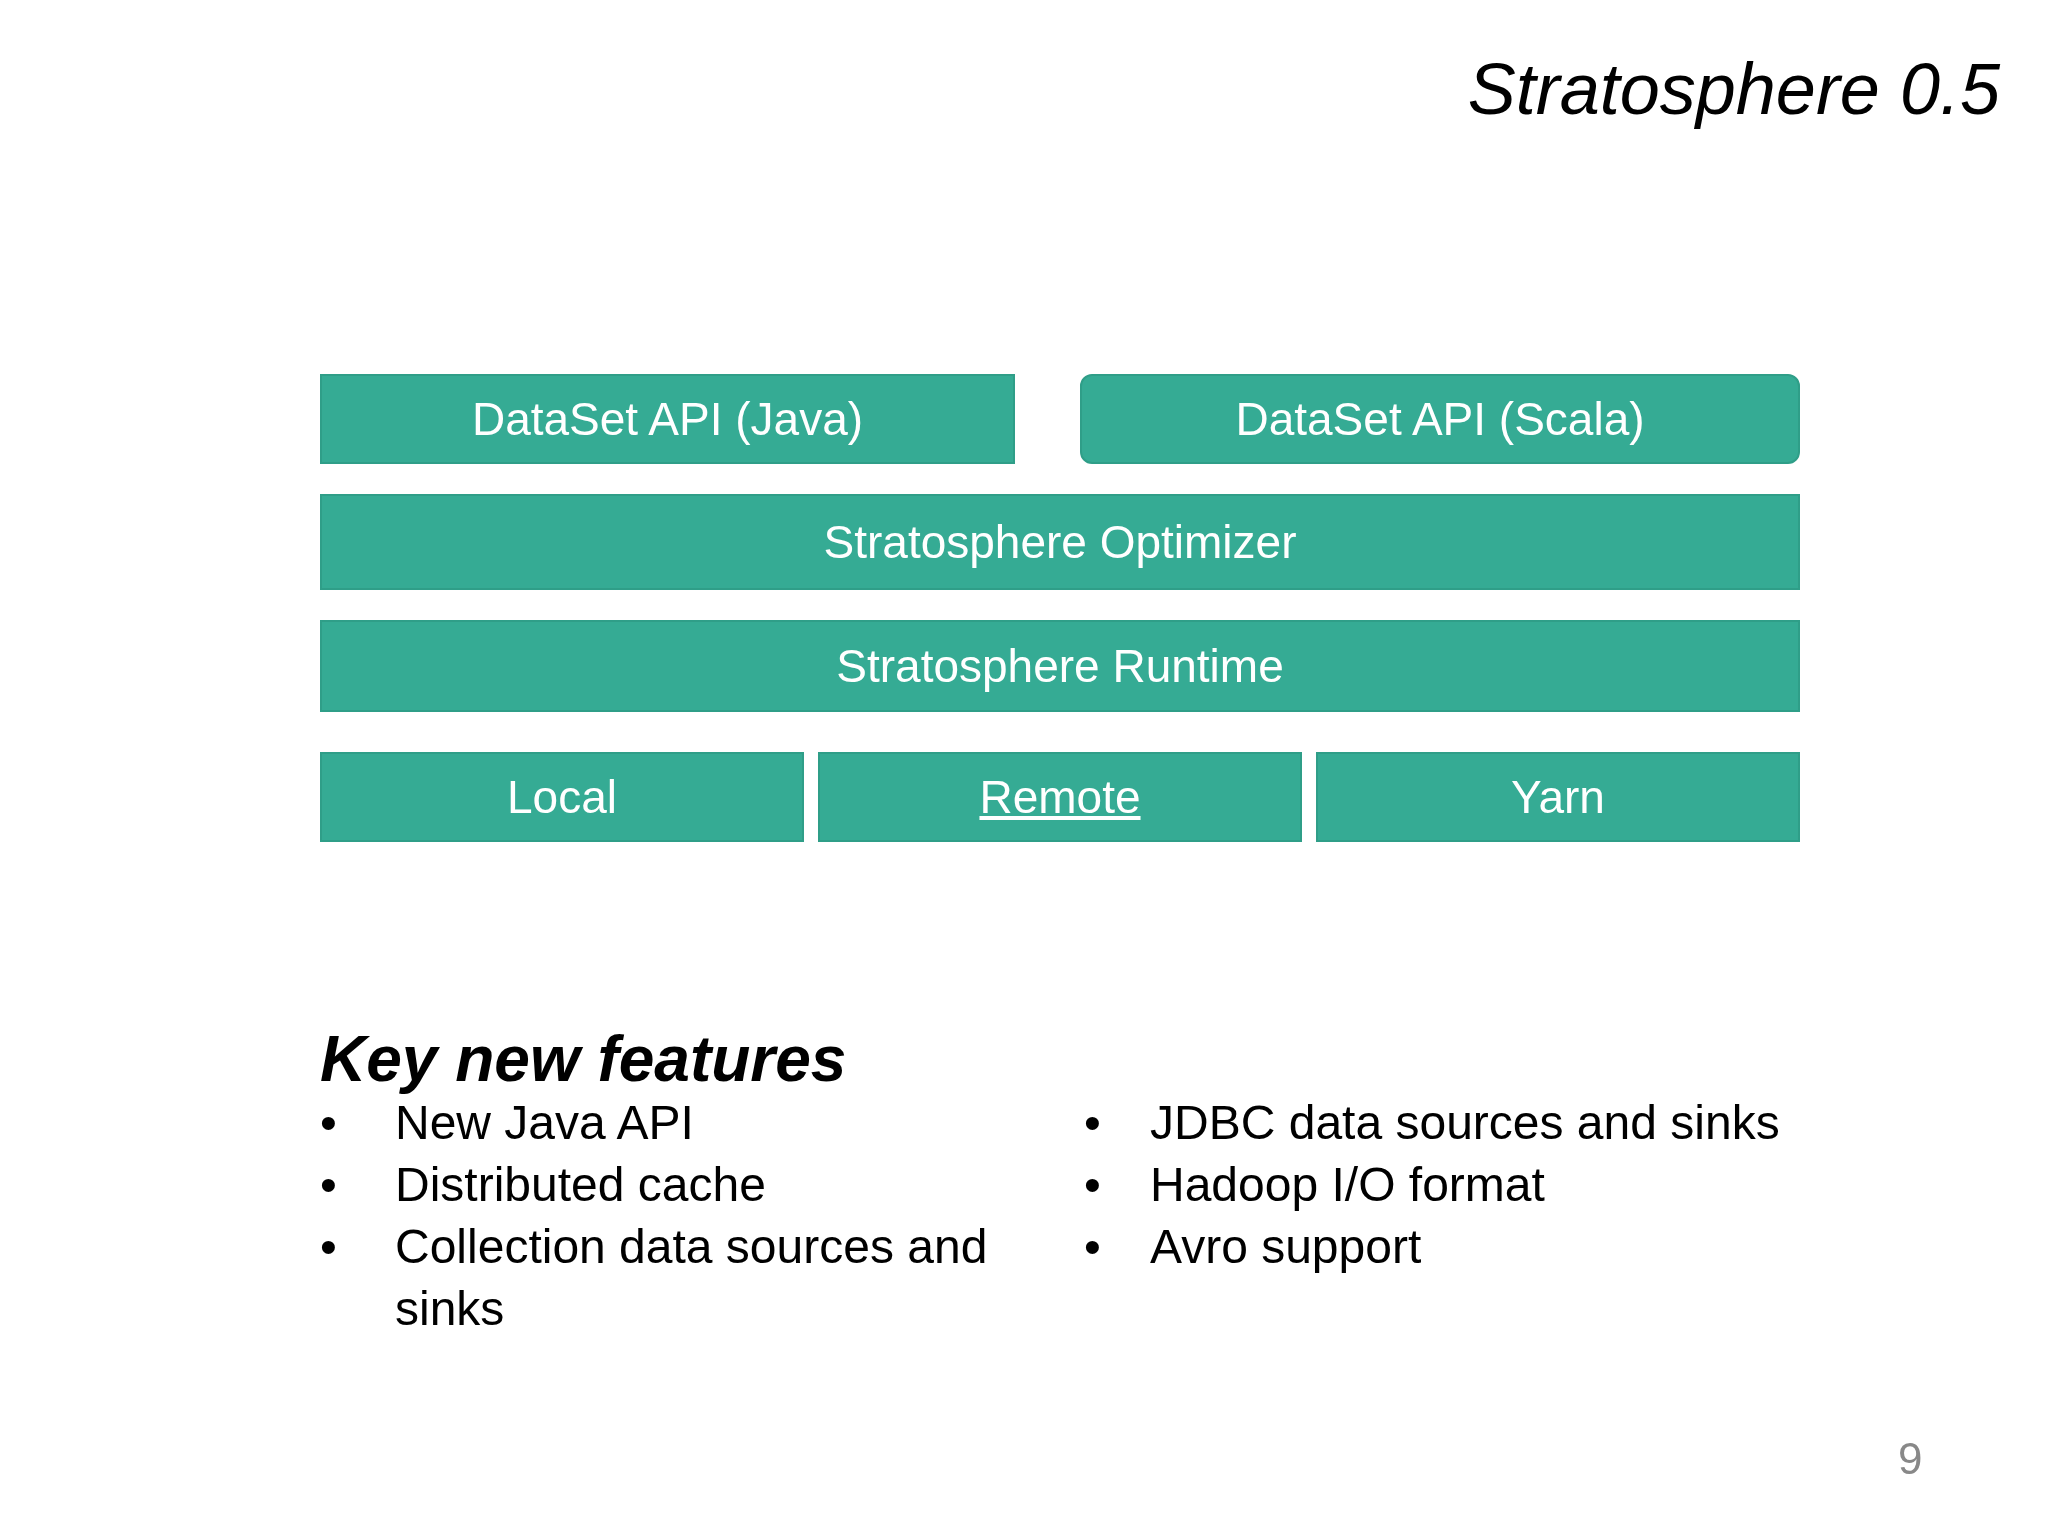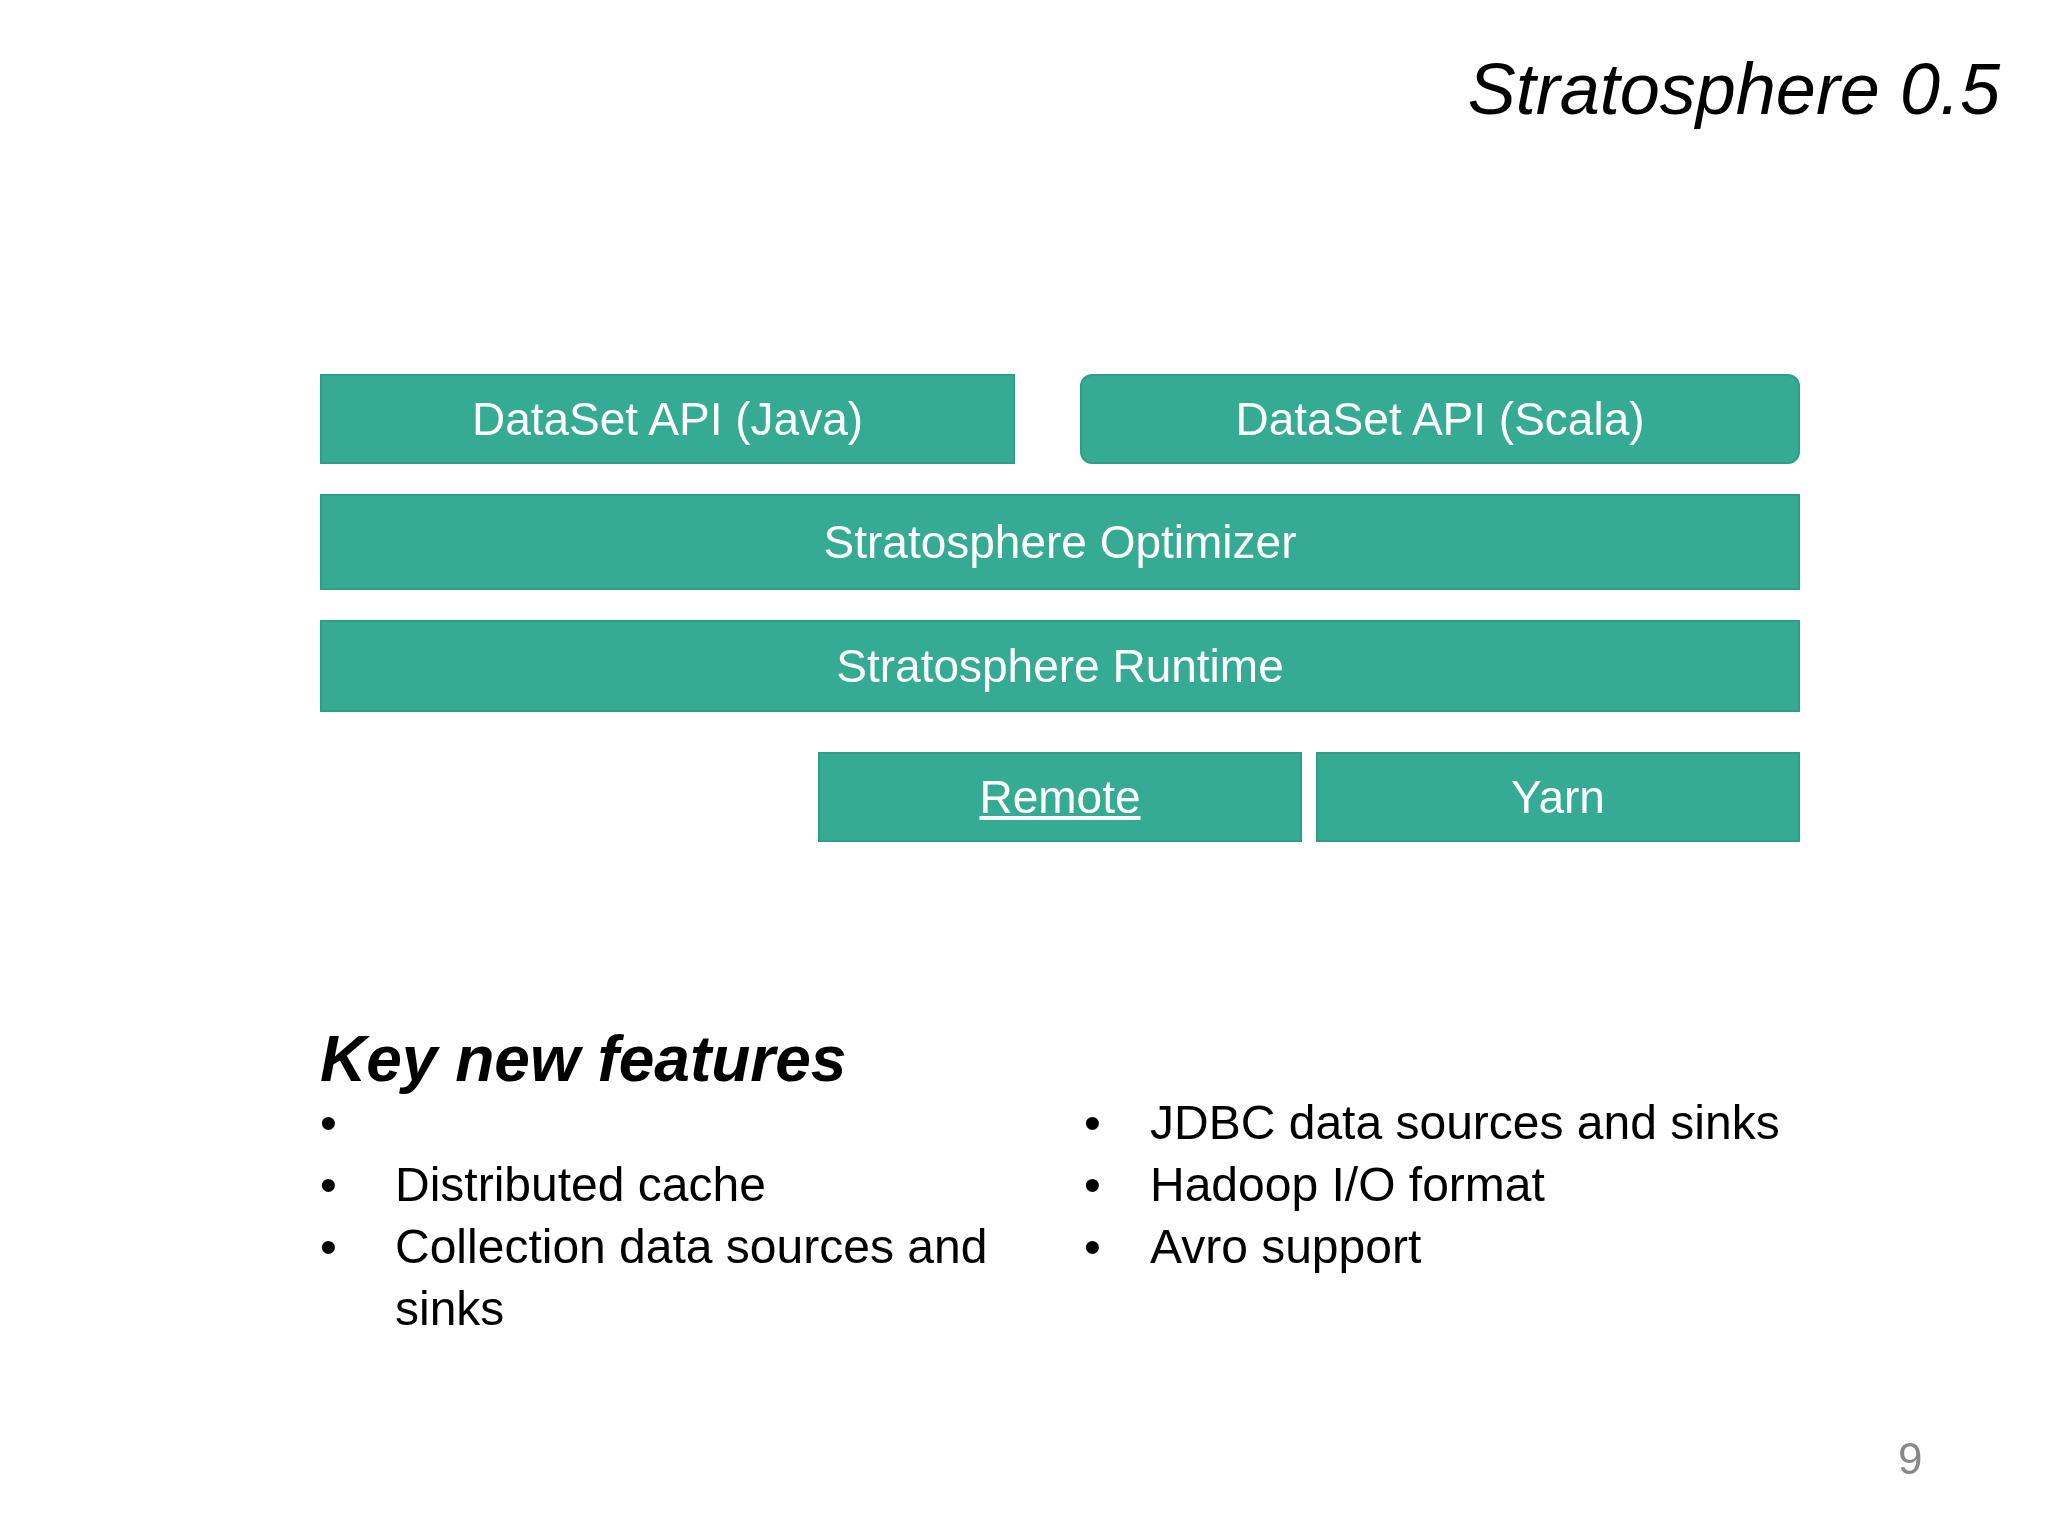--- a/index.html
+++ b/index.html
@@ -78,28 +78,30 @@
 <body>
 
 <div class="slide">
 
   <div class="slide-title">Stratosphere 0.5</div>
 
   <div class="box box-java">DataSet API (Java)</div>
   <div class="box box-scala">DataSet API (Scala)</div>
   <div class="box box-optimizer">Stratosphere Optimizer</div>
   <div class="box box-runtime">Stratosphere Runtime</div>
+  <div class="box box-local">Local</div>
   <div class="box box-remote">Remote</div>
   <div class="box box-yarn">Yarn</div>
 
   <div class="features-heading">Key new features</div>
 
   <ul class="bullets bullets-left">
     <li>
       <span class="bullet">•</span>
+      <span class="btext">New Java API</span>
     </li>
     <li>
       <span class="bullet">•</span>
       <span class="btext">Distributed cache</span>
     </li>
     <li>
       <span class="bullet">•</span>
       <span class="btext">Collection data sources and sinks</span>
     </li>
   </ul>

